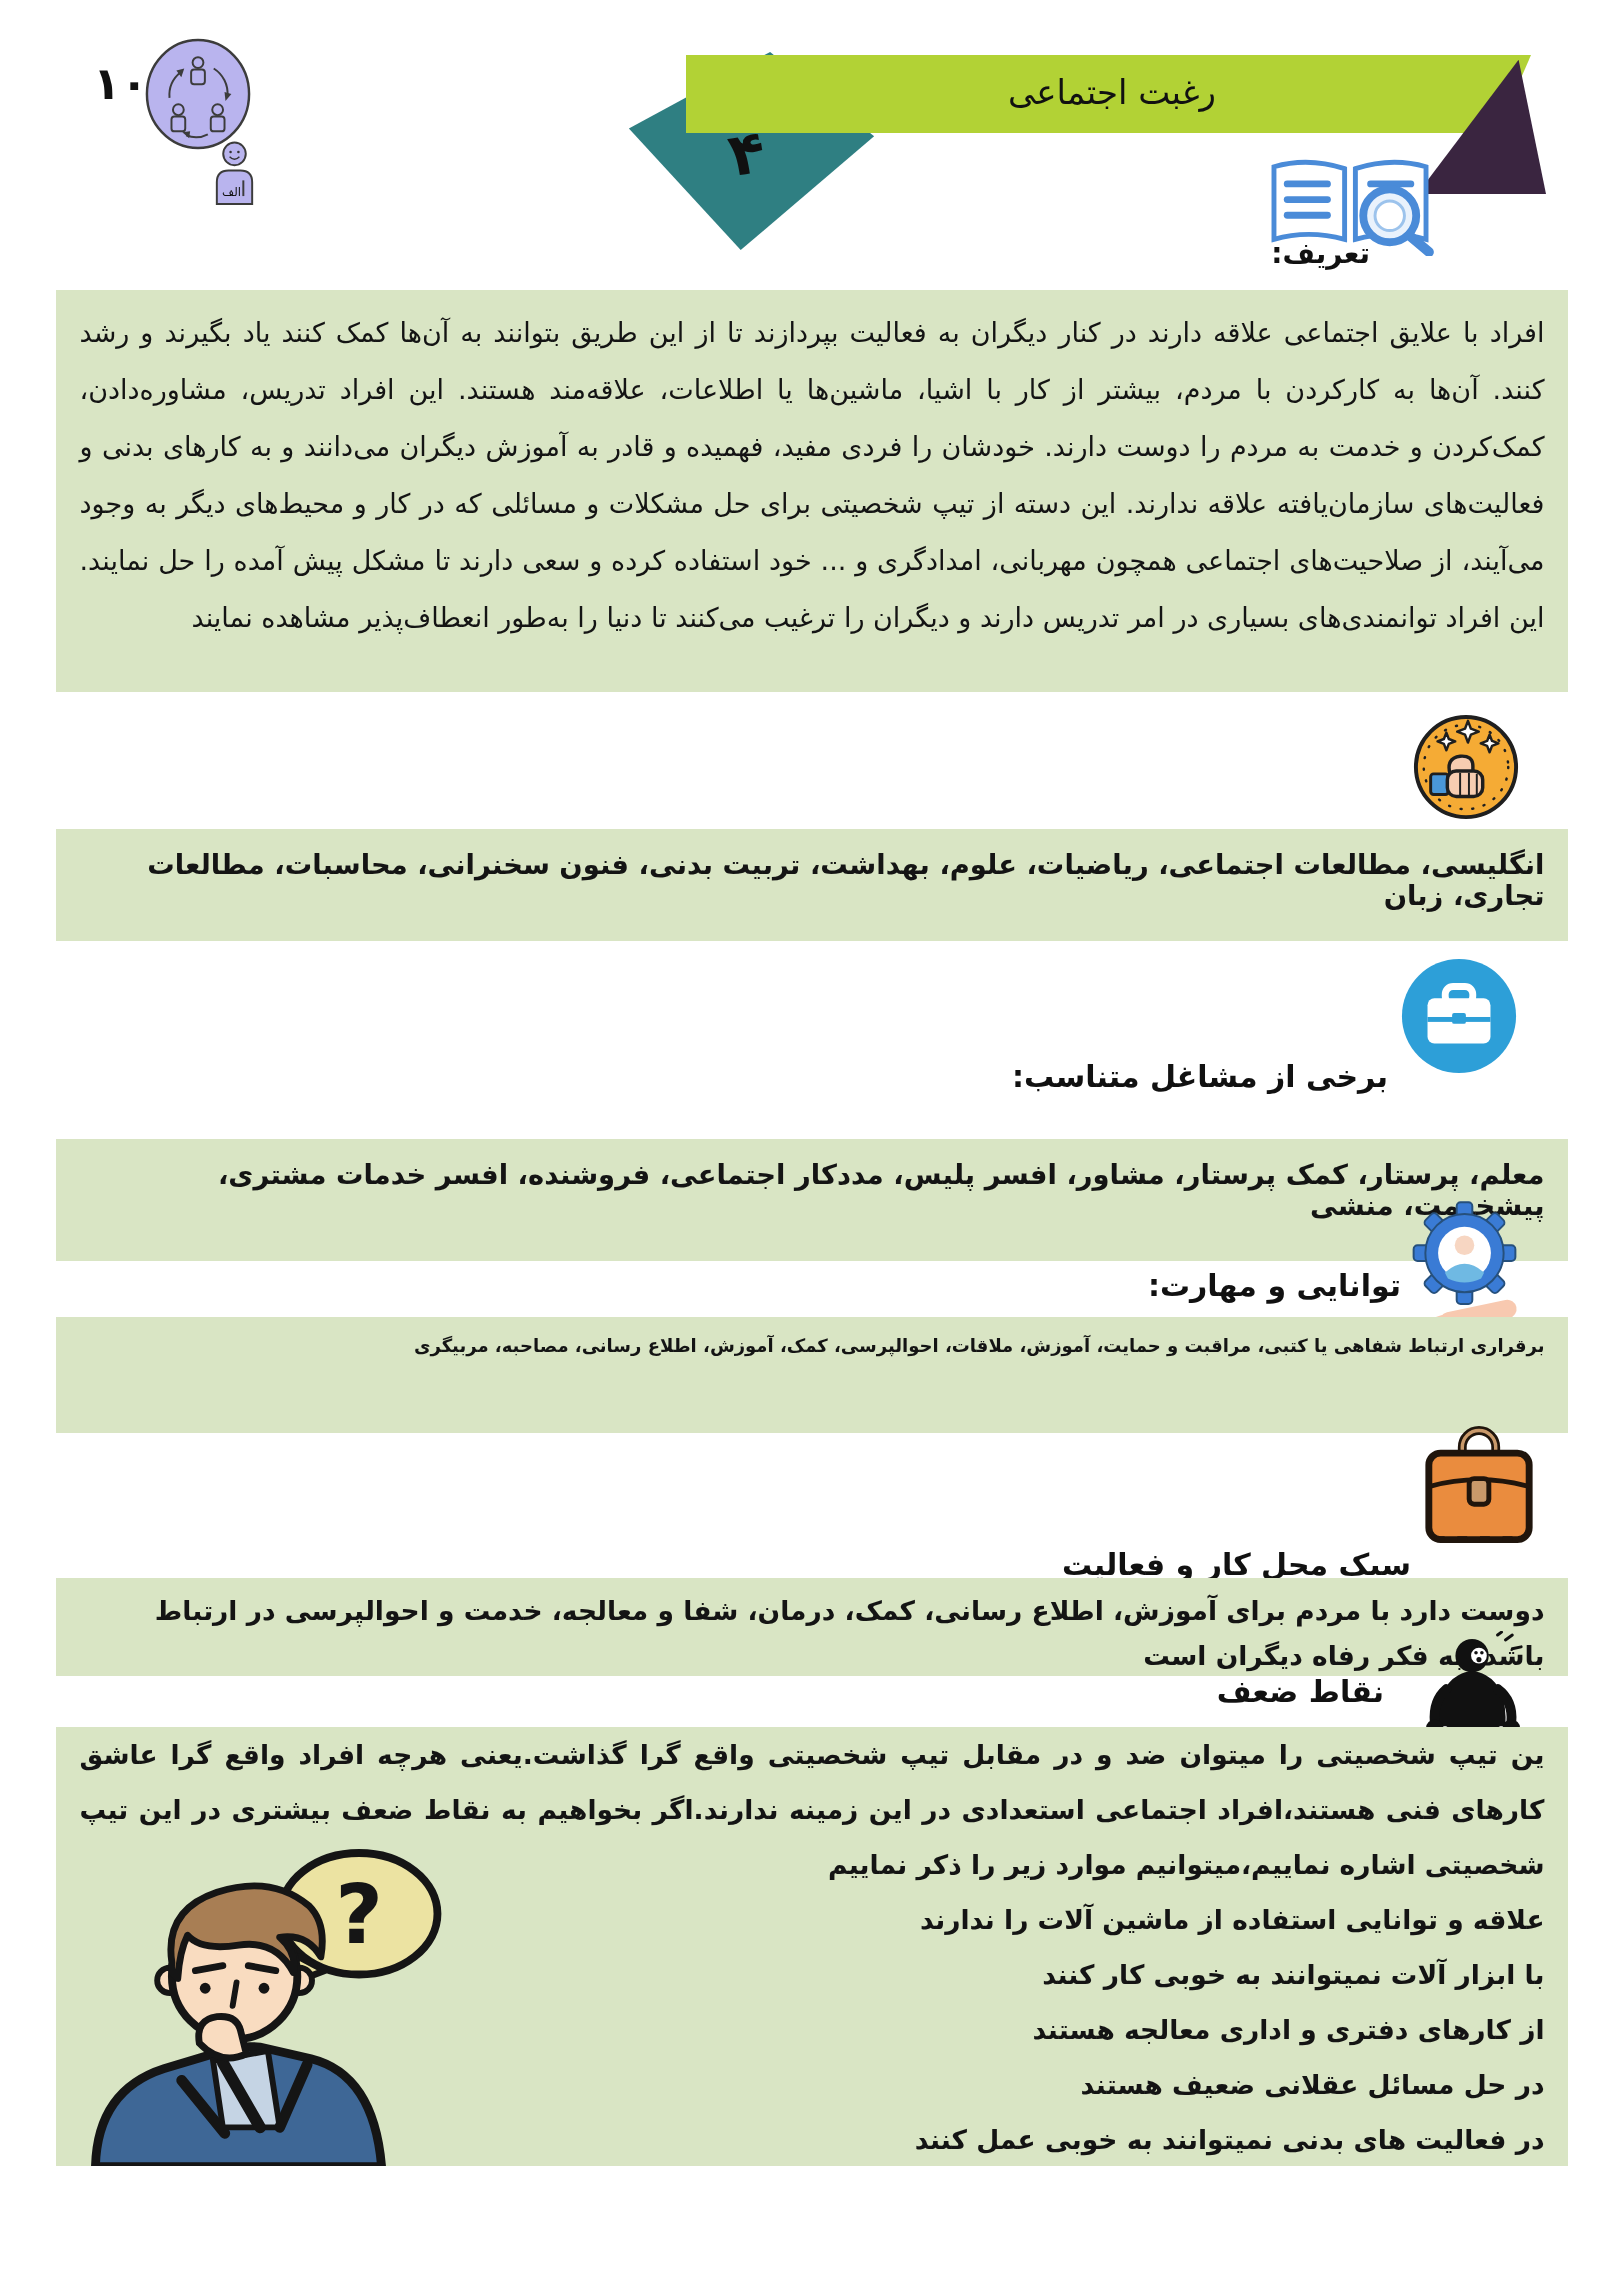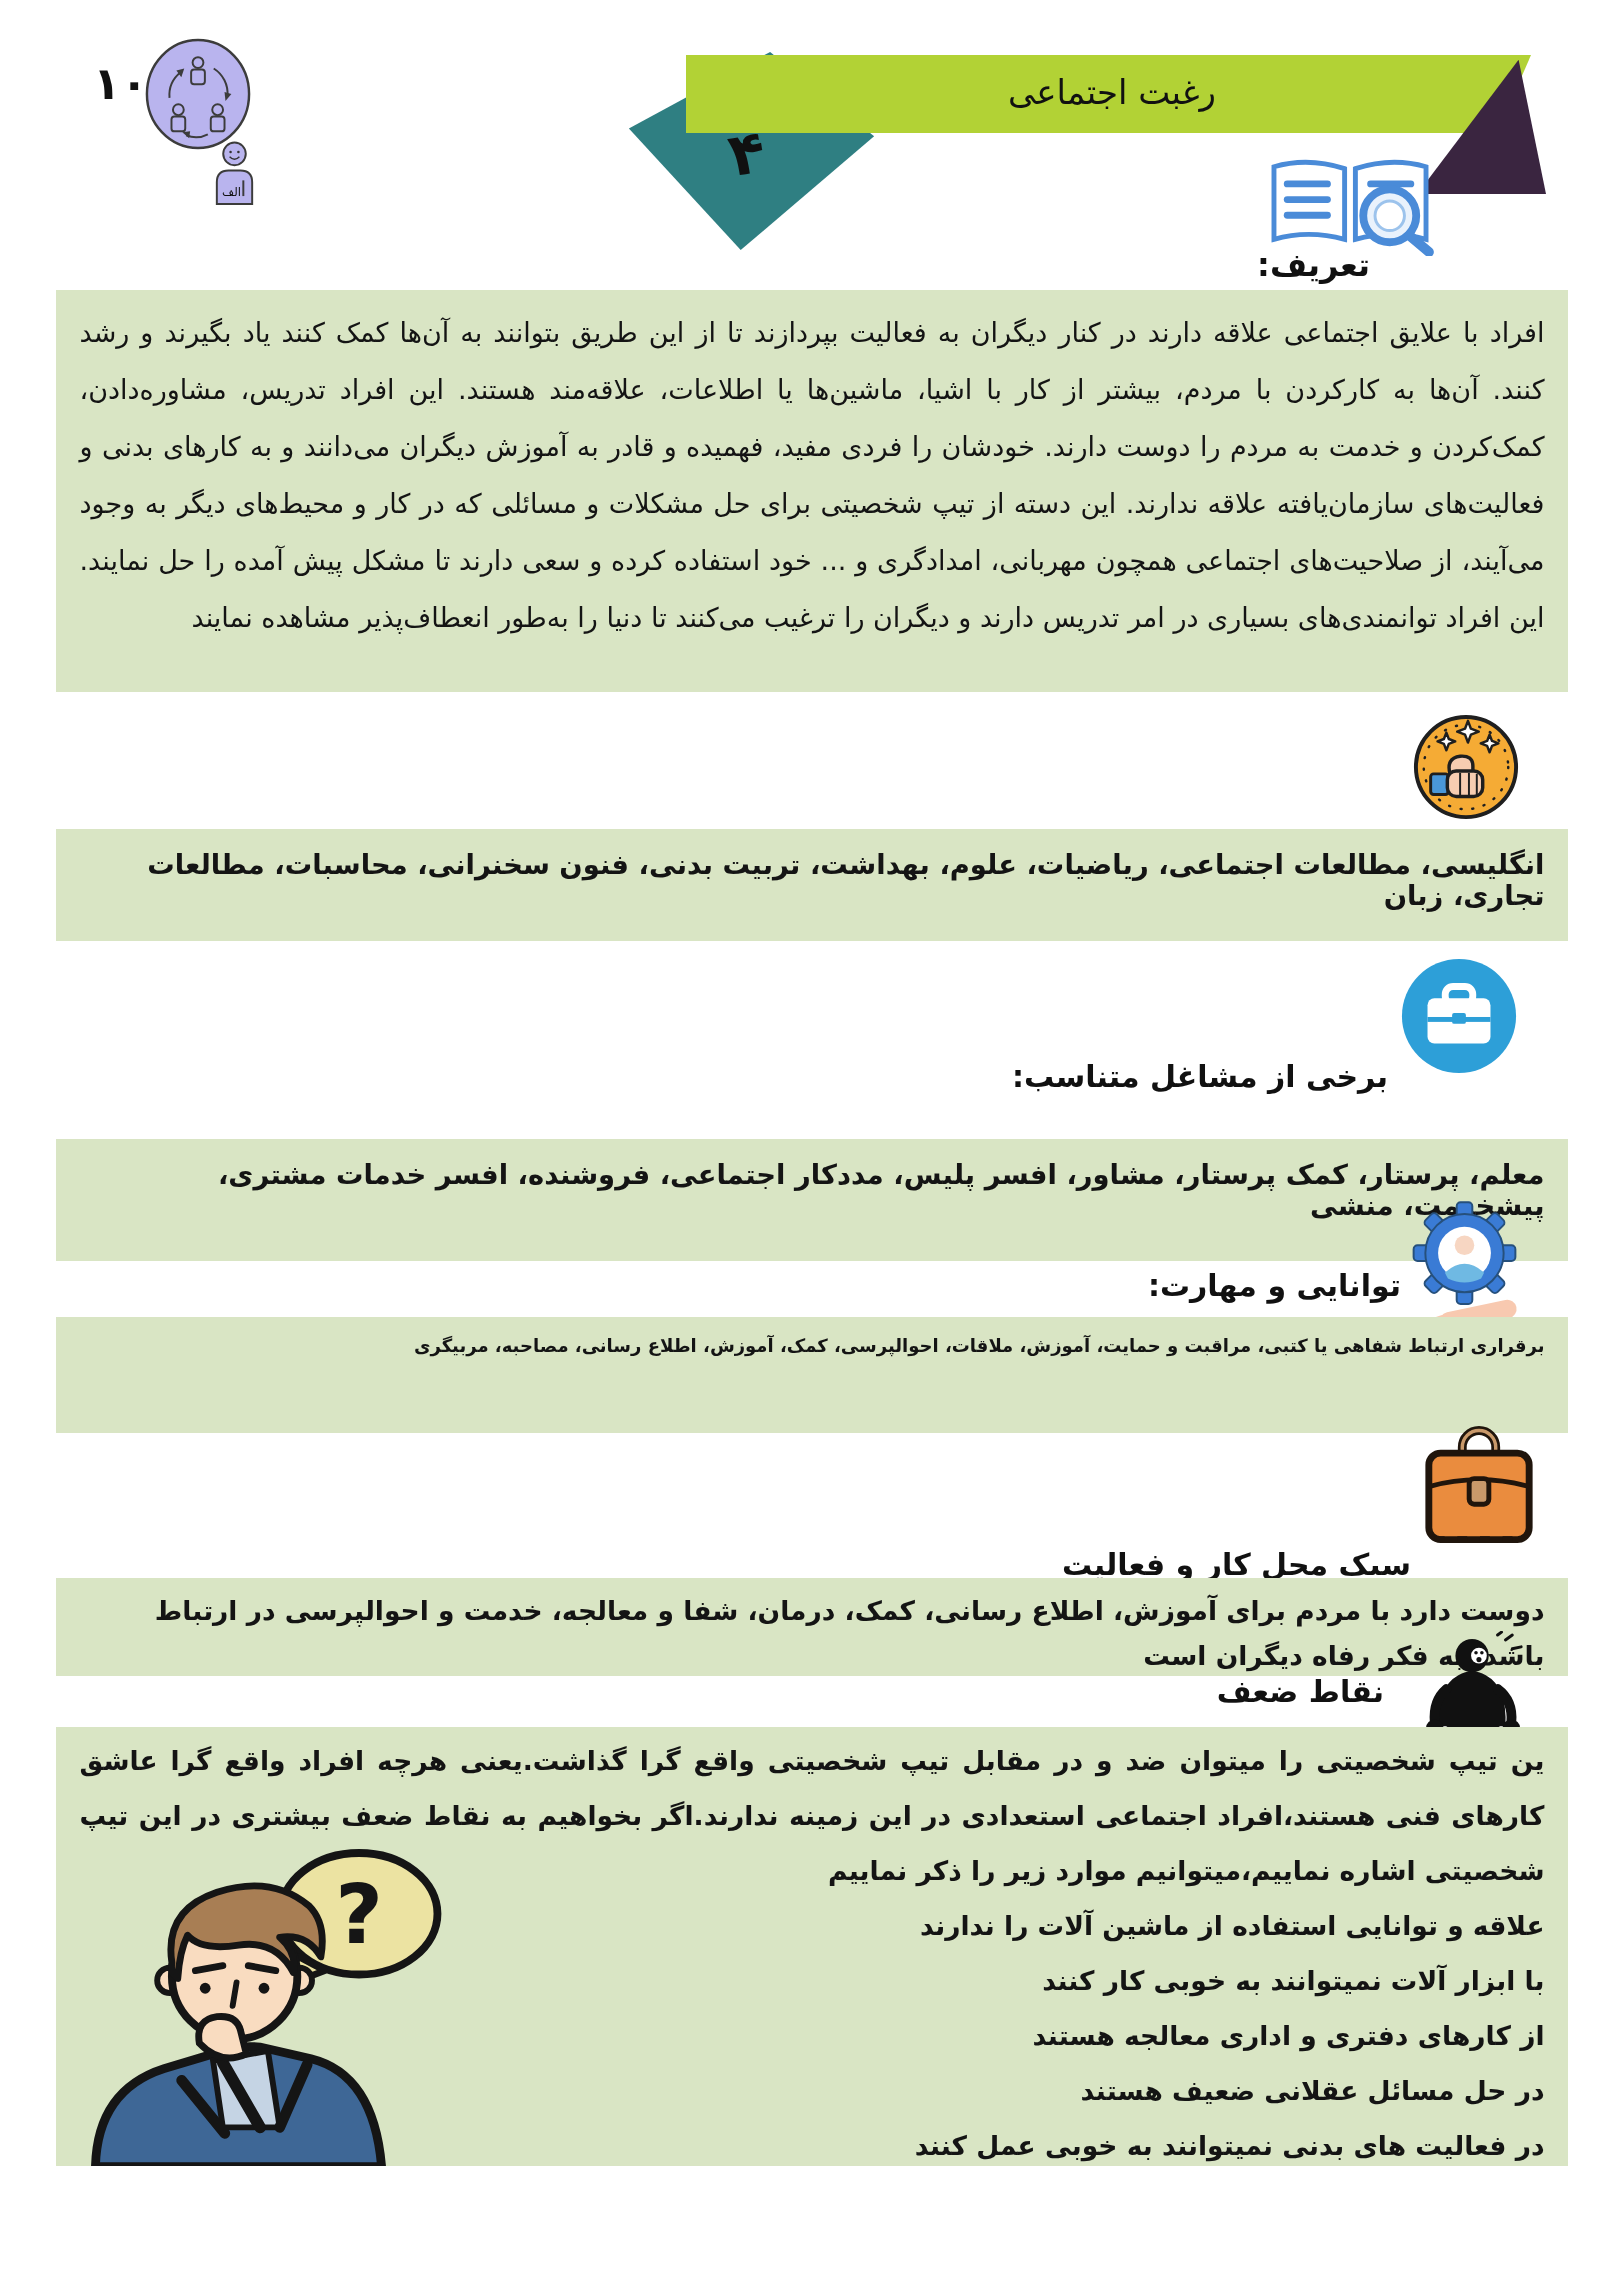--- a/index.html
+++ b/index.html
@@ -10,36 +10,36 @@
   .page-number{left:93px;top:57px;font-size:45px;font-weight:bold;color:#111;}
   .banner-bar{left:686px;top:55px;width:845px;height:78px;background:#b2d235;
               clip-path:polygon(0 0,100% 0,96% 100%,0 100%);
               display:flex;align-items:center;justify-content:center;}
   .banner-title{font-size:34px;font-weight:normal;color:#111;padding-bottom:3.9px;margin-left:7px;}
   .banner-triangle{left:1409px;top:57px;width:137px;height:137px;background:#3a2540;
               clip-path:polygon(6% 100%,80% 2%,100% 100%);}
   .diamond-svg{left:623px;top:47px;}
   
   .section-title{font-weight:bold;color:#111;white-space:nowrap;}
-  .t-def{right:251px;top:237px;font-size:32px;margin-top:9px;}
+  .t-def{right:251px;top:237px;font-size:28px;}
   .t-topics{right:214px;top:749px;font-size:30px;}
   .t-jobs{right:233px;top:1059px;font-size:30px;}
   .t-abilities{right:220px;top:1268px;font-size:30px;}
   .t-workstyle{right:210px;top:1547px;font-size:30px;}
   .t-weak{right:237px;top:1674px;font-size:30px;}
   
   .green-block{left:56px;width:1512px;background:#d9e5c4;box-sizing:border-box;
                padding:13.7px 23.5px;color:#141414;}
   .b-def{top:290px;height:402px;font-size:27px;line-height:57px;text-align:justify;}
   .b-topics{top:829px;height:112px;font-size:27.4px;font-weight:bold;padding-top:19.6px;}
   .b-jobs{top:1139px;height:122px;font-size:27.4px;font-weight:bold;padding-top:19.6px;}
   .b-abilities{top:1317px;height:116px;font-size:18px;font-weight:bold;padding-top:17.6px;}
   .b-workstyle{top:1578px;height:98px;font-size:26.5px;font-weight:bold;line-height:45px;padding-top:9.8px;}
   .b-weak{top:1727px;height:439px;font-size:26.5px;font-weight:bold;line-height:55px;
-          padding-top:6px;overflow:hidden;}
+          padding-top:0;overflow:hidden;}
   .weak-intro{text-align:justify;}
   .weak-item{text-align:right;}
   .cartoon{position:absolute;left:11.8px;top:104px;}
 </style>
 </head>
 <body>
 
 <div class="page">
 
   <div class="abs page-number">۱۰</div>

